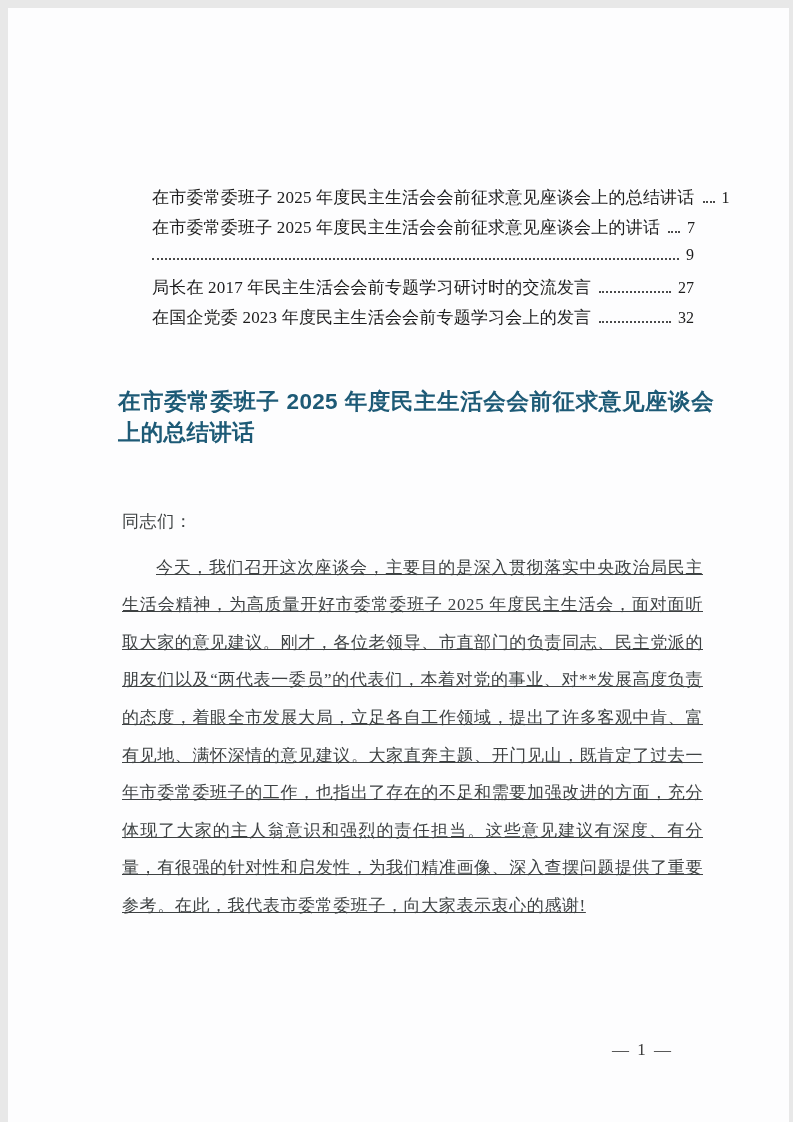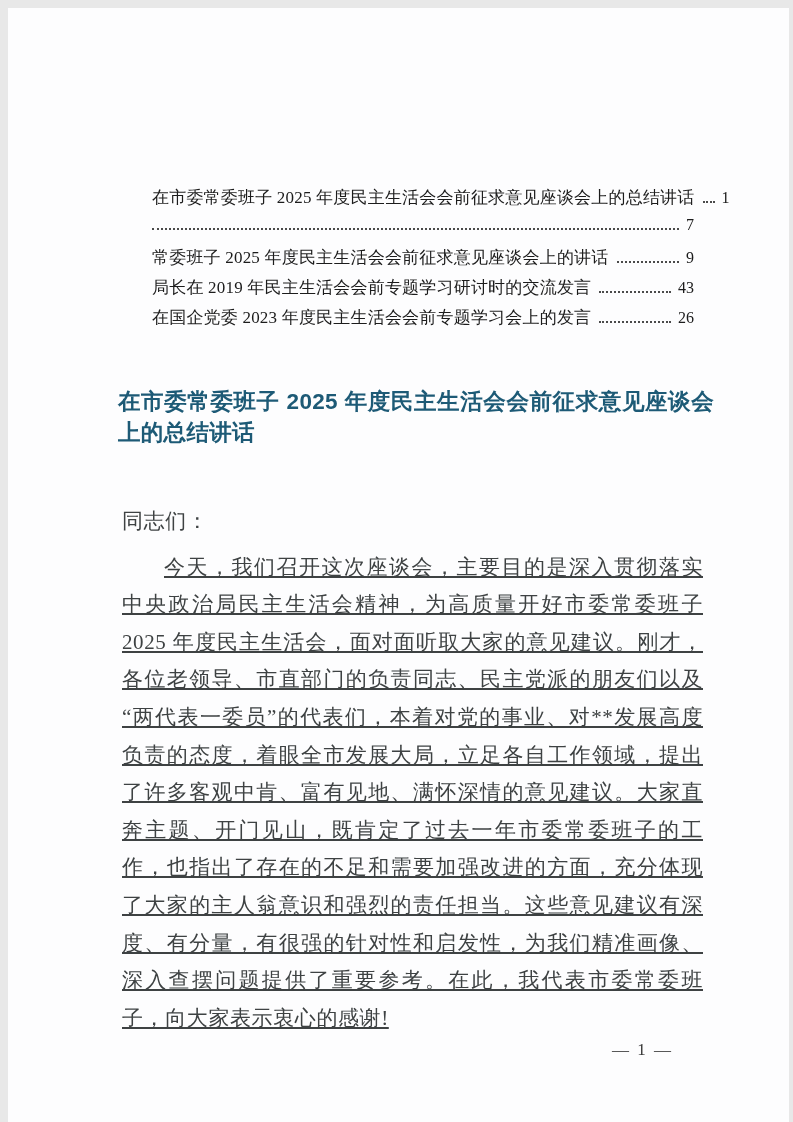--- a/index.html
+++ b/index.html
@@ -54,21 +54,21 @@
     text-align: justify;
     letter-spacing: 0.3px;
   }
 
   
   .doc-body {
     position: absolute;
     top: 487px;
     left: 106px;
     width: 597px;
-    font-size: 21px;
+    font-size: 17px;
     line-height: 37.6px;
     color: var(--body_text, #3e4243);
     text-align: justify;
     letter-spacing: 0.6px;
   }
   .doc-body .salutation { text-indent: 0; }
   .doc-body p.para { text-indent: 2em; text-decoration: underline; }
 
   
   .page-footer {
@@ -85,37 +85,37 @@
 
 <div class="page">
 
   <div class="toc">
     <div class="toc-item">
       <span class="toc-label">在市委常委班子 2025 年度民主生活会会前征求意见座谈会上的总结讲话</span>
       <span class="toc-leader"></span>
       <span class="toc-page">1</span>
     </div>
     <div class="toc-item">
+      <span class="toc-label">在市委常委班子 2025 年度民主生活会会前征求意见座谈会上的讲话</span>
       <span class="toc-leader"></span>
       <span class="toc-page">7</span>
     </div>
     <div class="toc-item">
-      <span class="toc-label">常委班子 2025 年度民主生活会会前征求意见座谈会上的讲话</span>
       <span class="toc-leader"></span>
       <span class="toc-page">9</span>
     </div>
     <div class="toc-item">
-      <span class="toc-label">局长在 2019 年民主生活会会前专题学习研讨时的交流发言</span>
+      <span class="toc-label">局长在 2017 年民主生活会会前专题学习研讨时的交流发言</span>
       <span class="toc-leader"></span>
-      <span class="toc-page">43</span>
+      <span class="toc-page">27</span>
     </div>
     <div class="toc-item">
       <span class="toc-label">在国企党委 2023 年度民主生活会会前专题学习会上的发言</span>
       <span class="toc-leader"></span>
-      <span class="toc-page">26</span>
+      <span class="toc-page">32</span>
     </div>
   </div>
 
   <h1 class="doc-title">在市委常委班子 2025 年度民主生活会会前征求意见座谈会上的总结讲话</h1>
 
   <div class="doc-body">
     <p class="salutation">同志们：</p>
     <p class="para">今天，我们召开这次座谈会，主要目的是深入贯彻落实中央政治局民主生活会精神，为高质量开好市委常委班子 2025 年度民主生活会，面对面听取大家的意见建议。刚才，各位老领导、市直部门的负责同志、民主党派的朋友们以及“两代表一委员”的代表们，本着对党的事业、对**发展高度负责的态度，着眼全市发展大局，立足各自工作领域，提出了许多客观中肯、富有见地、满怀深情的意见建议。大家直奔主题、开门见山，既肯定了过去一年市委常委班子的工作，也指出了存在的不足和需要加强改进的方面，充分体现了大家的主人翁意识和强烈的责任担当。这些意见建议有深度、有分量，有很强的针对性和启发性，为我们精准画像、深入查摆问题提供了重要参考。在此，我代表市委常委班子，向大家表示衷心的感谢!</p>
   </div>
 

